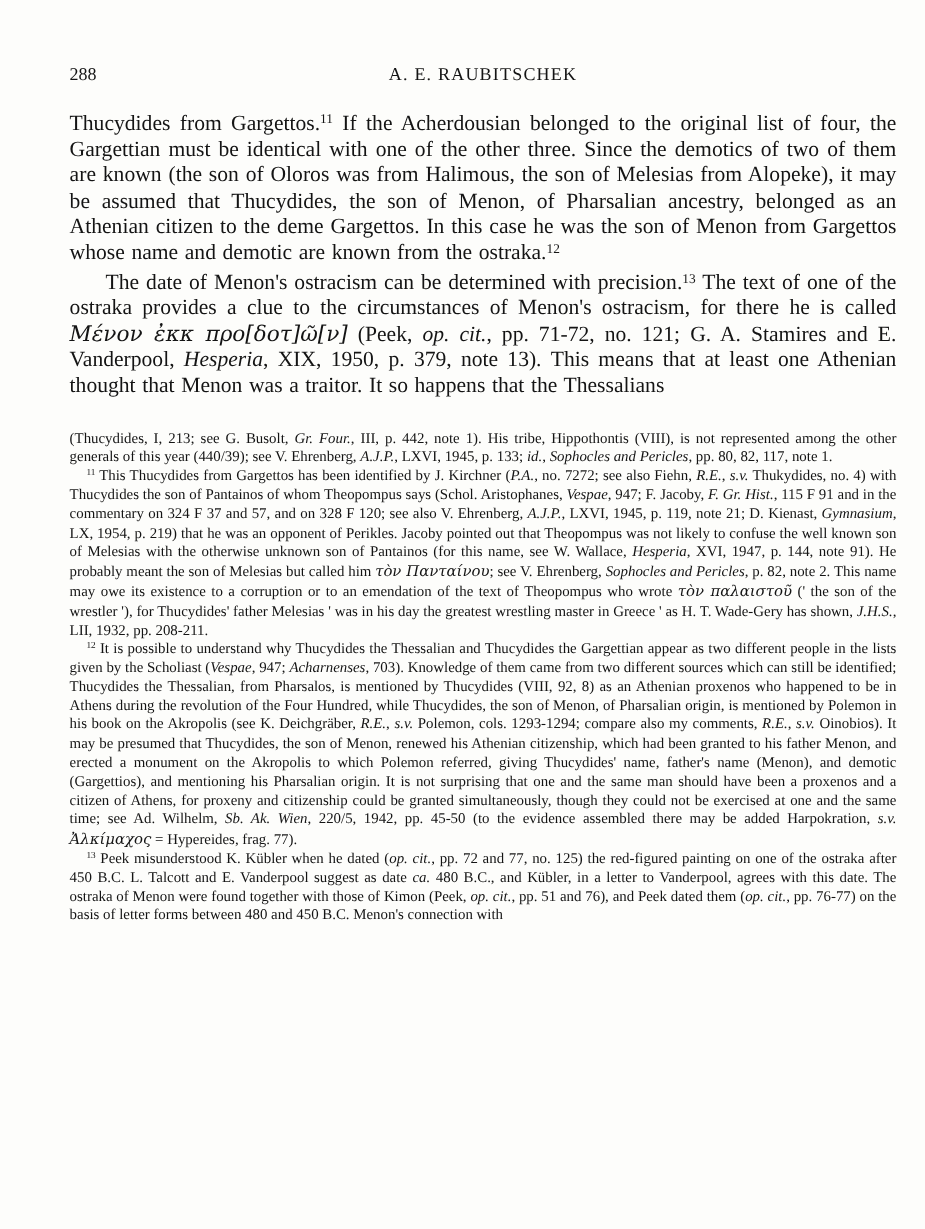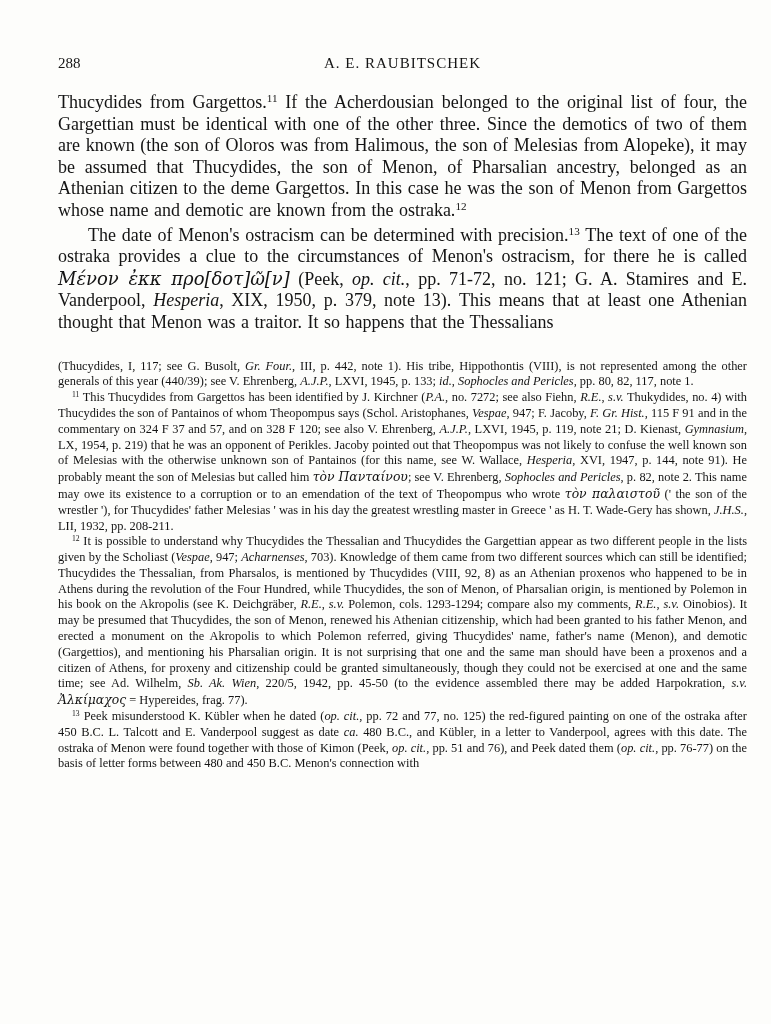--- a/index.html
+++ b/index.html
@@ -81,18 +81,18 @@
     <span class="page-number">288</span>
     <span class="running-head">A. E. RAUBITSCHEK</span>
   </header>
 
   <main class="body-text">
       <p><span>Thucydides from Gargettos.</span><sup>11</sup><span> If the Acherdousian belonged to the original list of four, the Gargettian must be identical with one of the other three. Since the demotics of two of them are known (the son of Oloros was from Halimous, the son of Melesias from Alopeke), it may be assumed that Thucydides, the son of Menon, of Pharsalian ancestry, belonged as an Athenian citizen to the deme Gargettos. In this case he was the son of Menon from Gargettos whose name and demotic are known from the ostraka.</span><sup>12</sup></p>
       <p class="indent"><span>The date of Menon's ostracism can be determined with precision.</span><sup>13</sup><span> The text of one of the ostraka provides a clue to the circumstances of Menon's ostracism, for there he is called </span><span class="greek">Μένον ἐκκ προ[δοτ]ῶ[ν]</span><span> (Peek, </span><i>op. cit.</i><span>, pp. 71-72, no. 121; G. A. Stamires and E. Vanderpool, </span><i>Hesperia</i><span>, XIX, 1950, p. 379, note 13). This means that at least one Athenian thought that Menon was a traitor. It so happens that the Thessalians</span></p>
     </main>
 
   <section class="footnotes">
-      <p><span>(Thucydides, I, 117; see G. Busolt, </span><i>Gr. Four.</i><span>, III, p. 442, note 1). His tribe, Hippothontis (VIII), is not represented among the other generals of this year (440/39); see V. Ehrenberg, </span><i>A.J.P.</i><span>, LXVI, 1945, p. 133; </span><i>id.</i><span>, </span><i>Sophocles and Pericles</i><span>, pp. 80, 82, 117, note 1.</span></p>
+      <p><span>(Thucydides, I, 213; see G. Busolt, </span><i>Gr. Four.</i><span>, III, p. 442, note 1). His tribe, Hippothontis (VIII), is not represented among the other generals of this year (440/39); see V. Ehrenberg, </span><i>A.J.P.</i><span>, LXVI, 1945, p. 133; </span><i>id.</i><span>, </span><i>Sophocles and Pericles</i><span>, pp. 80, 82, 117, note 1.</span></p>
       <p class="indent"><sup>11</sup><span> This Thucydides from Gargettos has been identified by J. Kirchner (</span><i>P.A.</i><span>, no. 7272; see also Fiehn, </span><i>R.E.</i><span>, </span><i>s.v.</i><span> Thukydides, no. 4) with Thucydides the son of Pantainos of whom Theopompus says (Schol. Aristophanes, </span><i>Vespae</i><span>, 947; F. Jacoby, </span><i>F. Gr. Hist.</i><span>, 115 F 91 and in the commentary on 324 F 37 and 57, and on 328 F 120; see also V. Ehrenberg, </span><i>A.J.P.</i><span>, LXVI, 1945, p. 119, note 21; D. Kienast, </span><i>Gymnasium</i><span>, LX, 1954, p. 219) that he was an opponent of Perikles. Jacoby pointed out that Theopompus was not likely to confuse the well known son of Melesias with the otherwise unknown son of Pantainos (for this name, see W. Wallace, </span><i>Hesperia</i><span>, XVI, 1947, p. 144, note 91). He probably meant the son of Melesias but called him </span><span class="greek">τὸν Πανταίνου</span><span>; see V. Ehrenberg, </span><i>Sophocles and Pericles</i><span>, p. 82, note 2. This name may owe its existence to a corruption or to an emendation of the text of Theopompus who wrote </span><span class="greek">τὸν παλαιστοῦ</span><span> (' the son of the wrestler '), for Thucydides' father Melesias ' was in his day the greatest wrestling master in Greece ' as H. T. Wade-Gery has shown, </span><i>J.H.S.</i><span>, LII, 1932, pp. 208-211.</span></p>
       <p class="indent"><sup>12</sup><span> It is possible to understand why Thucydides the Thessalian and Thucydides the Gargettian appear as two different people in the lists given by the Scholiast (</span><i>Vespae</i><span>, 947; </span><i>Acharnenses</i><span>, 703). Knowledge of them came from two different sources which can still be identified; Thucydides the Thessalian, from Pharsalos, is mentioned by Thucydides (VIII, 92, 8) as an Athenian proxenos who happened to be in Athens during the revolution of the Four Hundred, while Thucydides, the son of Menon, of Pharsalian origin, is mentioned by Polemon in his book on the Akropolis (see K. Deichgräber, </span><i>R.E.</i><span>, </span><i>s.v.</i><span> Polemon, cols. 1293-1294; compare also my comments, </span><i>R.E.</i><span>, </span><i>s.v.</i><span> Oinobios). It may be presumed that Thucydides, the son of Menon, renewed his Athenian citizenship, which had been granted to his father Menon, and erected a monument on the Akropolis to which Polemon referred, giving Thucydides' name, father's name (Menon), and demotic (Gargettios), and mentioning his Pharsalian origin. It is not surprising that one and the same man should have been a proxenos and a citizen of Athens, for proxeny and citizenship could be granted simultaneously, though they could not be exercised at one and the same time; see Ad. Wilhelm, </span><i>Sb. Ak. Wien</i><span>, 220/5, 1942, pp. 45-50 (to the evidence assembled there may be added Harpokration, </span><i>s.v.</i><span> </span><span class="greek">Ἀλκίμαχος</span><span> = Hypereides, frag. 77).</span></p>
       <p class="indent"><sup>13</sup><span> Peek misunderstood K. Kübler when he dated (</span><i>op. cit.</i><span>, pp. 72 and 77, no. 125) the red-figured painting on one of the ostraka after 450 B.C. L. Talcott and E. Vanderpool suggest as date </span><i>ca.</i><span> 480 B.C., and Kübler, in a letter to Vanderpool, agrees with this date. The ostraka of Menon were found together with those of Kimon (Peek, </span><i>op. cit.</i><span>, pp. 51 and 76), and Peek dated them (</span><i>op. cit.</i><span>, pp. 76-77) on the basis of letter forms between 480 and 450 B.C. Menon's connection with</span></p>
     </section>
 </div>
 
 </body></html>

